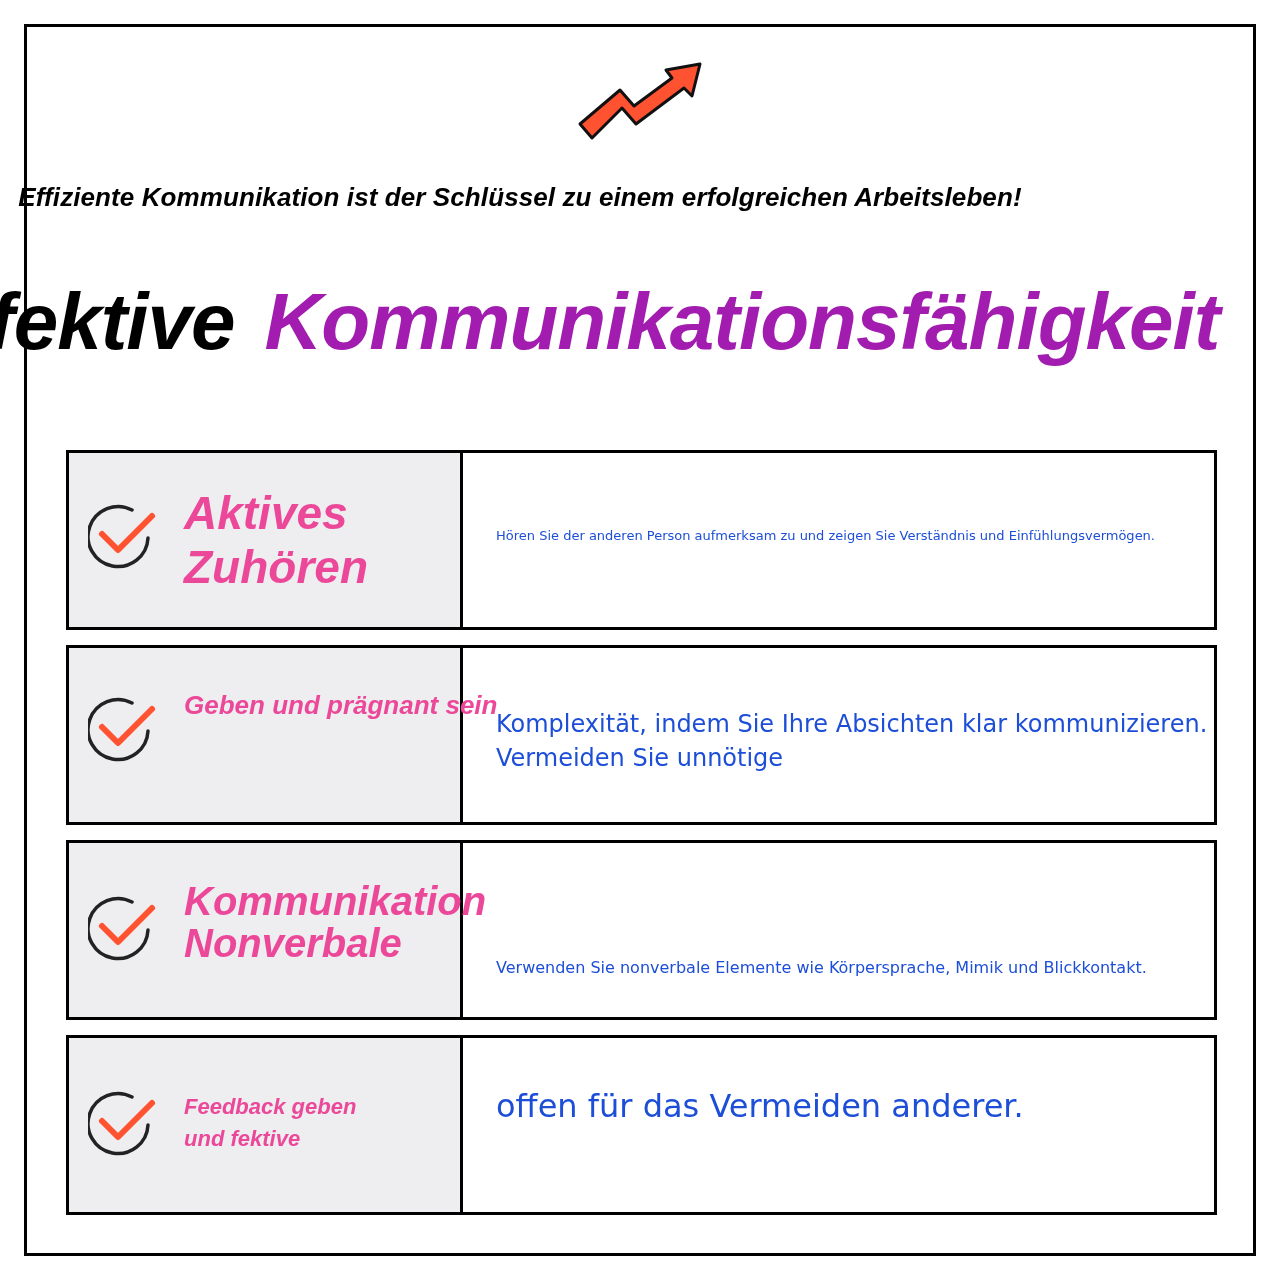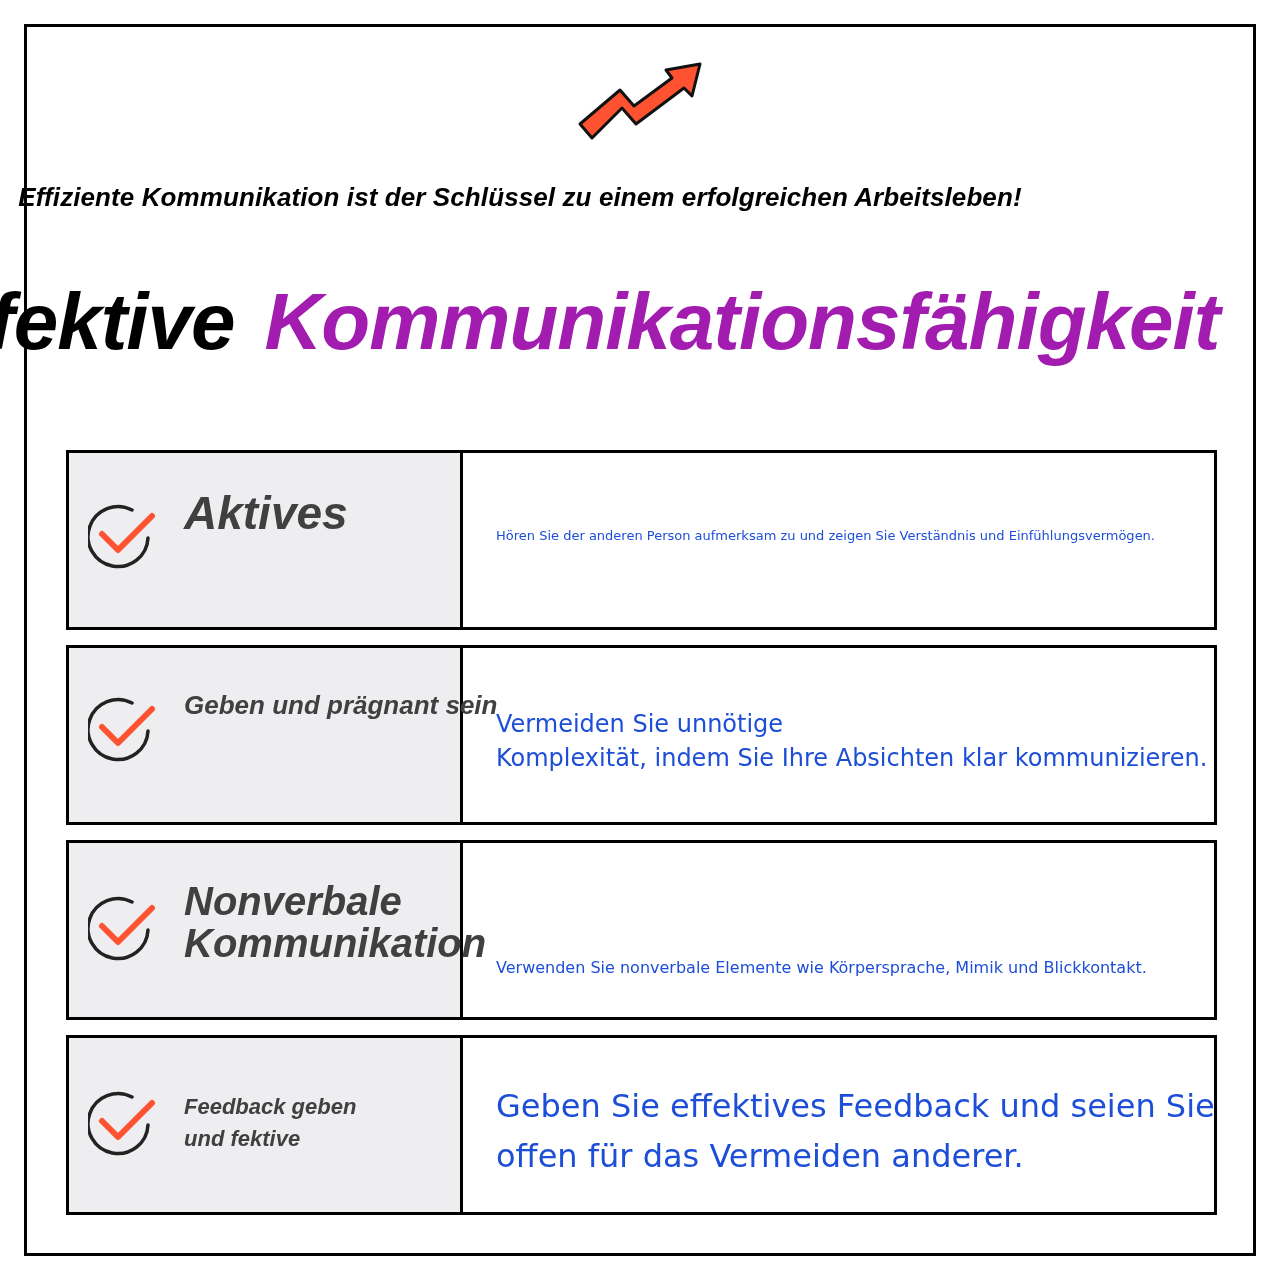--- a/index.html
+++ b/index.html
@@ -38,21 +38,21 @@
     }
     .row .right {
       position: absolute; left: 394px; top: 0; width: 751px; height: 174px;
       background: #fff; border: 3px solid #000;
     }
     .check {
       position: absolute; left: 22px; width: 70px; height: 70px;
     }
     .heading {
       position: absolute; left: 118px; font-weight: 700; font-style: italic;
-      color: #404040; white-space: nowrap;
+      color: #ec4899; white-space: nowrap;
     }
     .desc {
       position: absolute; left: 430px; color: #1d4ed8;
       font-family: "DejaVu Sans", sans-serif; font-weight: 400;
       white-space: nowrap;
     }
   </style>
 </head>
 <body>
 
@@ -70,60 +70,60 @@
 
 <div class="row" style="top:450px;">
   <div class="left"></div>
   <div class="right"></div>
   <svg class="check" style="top:52px;" viewBox="0 0 70 70">
     <path d="M60 36 A30 30 0 1 1 44 8" fill="none" stroke="#222" stroke-width="3.5" stroke-linecap="round"></path>
     <path d="M14 32 L30 48 L64 14" fill="none" stroke="#ff5231" stroke-width="6" stroke-linecap="round" stroke-linejoin="round"></path>
   </svg>
   <div class="heading" style="top:36px; font-size:46px; line-height:54px;">
     <div>Aktives</div>
+    <div>Zuhören</div>
   </div>
   <div class="desc" style="top:78px; font-size:13px;">Hören Sie der anderen Person aufmerksam zu und zeigen Sie Verständnis und Einfühlungsvermögen.</div>
 </div>
 
 <div class="row" style="top:645px;">
   <div class="left"></div>
   <div class="right"></div>
   <svg class="check" style="top:50px;" viewBox="0 0 70 70">
     <path d="M60 36 A30 30 0 1 1 44 8" fill="none" stroke="#222" stroke-width="3.5" stroke-linecap="round"></path>
     <path d="M14 32 L30 48 L64 14" fill="none" stroke="#ff5231" stroke-width="6" stroke-linecap="round" stroke-linejoin="round"></path>
   </svg>
   <div class="heading" style="top:44px; font-size:26px; line-height:32px;">Geben und prägnant sein</div>
   <div class="desc" style="top:62px; font-size:24px; line-height:34px;">
+    <div>Komplexität, indem Sie Ihre Absichten klar kommunizieren.</div>
     <div>Vermeiden Sie unnötige</div>
-    <div>Komplexität, indem Sie Ihre Absichten klar kommunizieren.</div>
   </div>
 </div>
 
 <div class="row" style="top:840px;">
   <div class="left"></div>
   <div class="right"></div>
   <svg class="check" style="top:54px;" viewBox="0 0 70 70">
     <path d="M60 36 A30 30 0 1 1 44 8" fill="none" stroke="#222" stroke-width="3.5" stroke-linecap="round"></path>
     <path d="M14 32 L30 48 L64 14" fill="none" stroke="#ff5231" stroke-width="6" stroke-linecap="round" stroke-linejoin="round"></path>
   </svg>
   <div class="heading" style="top:40px; font-size:40px; line-height:42px;">
+    <div>Kommunikation</div>
     <div>Nonverbale</div>
-    <div>Kommunikation</div>
   </div>
   <div class="desc" style="top:74px; font-size:16px;margin-top:44px;">Verwenden Sie nonverbale Elemente wie Körpersprache, Mimik und Blickkontakt.</div>
 </div>
 
 <div class="row" style="top:1035px;">
   <div class="left"></div>
   <div class="right"></div>
   <svg class="check" style="top:54px;" viewBox="0 0 70 70">
     <path d="M60 36 A30 30 0 1 1 44 8" fill="none" stroke="#222" stroke-width="3.5" stroke-linecap="round"></path>
     <path d="M14 32 L30 48 L64 14" fill="none" stroke="#ff5231" stroke-width="6" stroke-linecap="round" stroke-linejoin="round"></path>
   </svg>
   <div class="heading" style="top:56px; font-size:22px; line-height:32px;">
     <div>Feedback geben</div>
     <div>und fektive</div>
   </div>
   <div class="desc" style="top:46px; font-size:32px; line-height:50px;">
-    <div>Geben Sie effektives Feedback und seien Sie</div>
     <div>offen für das Vermeiden anderer.</div>
   </div>
 </div>
 
 </body></html>

